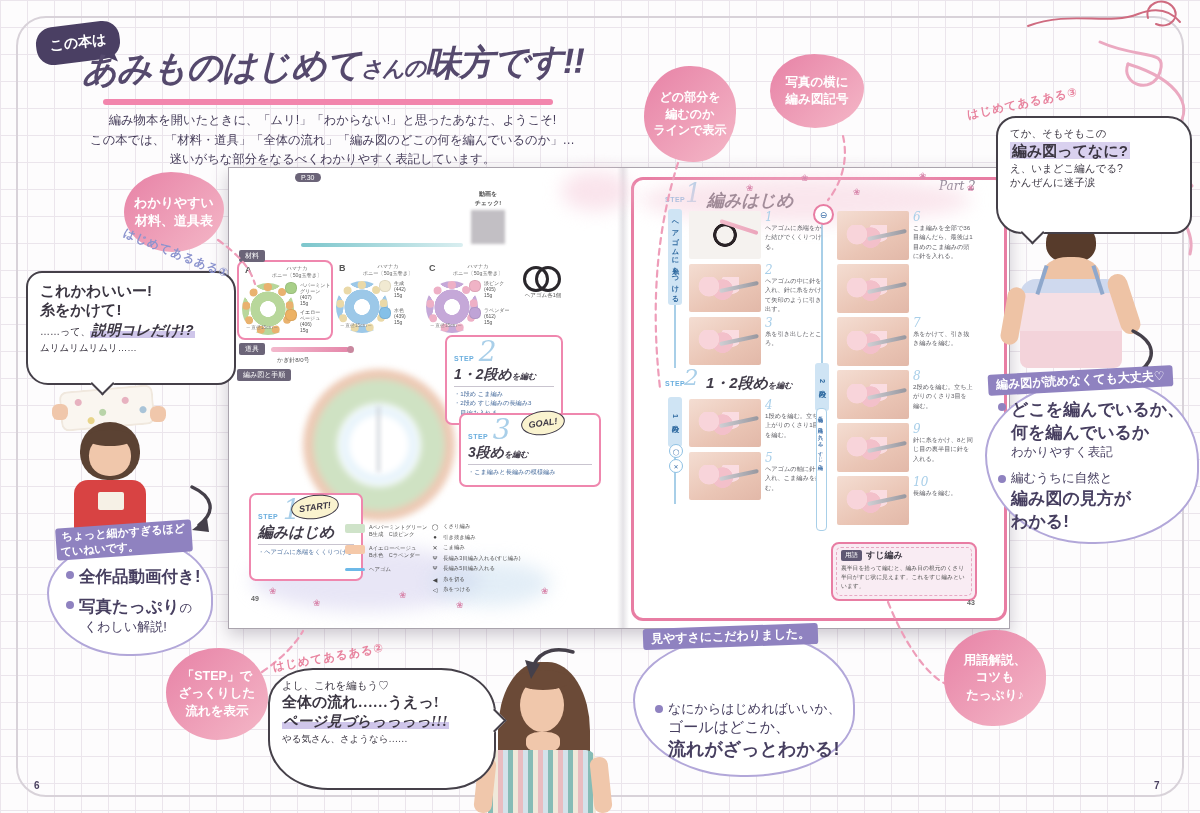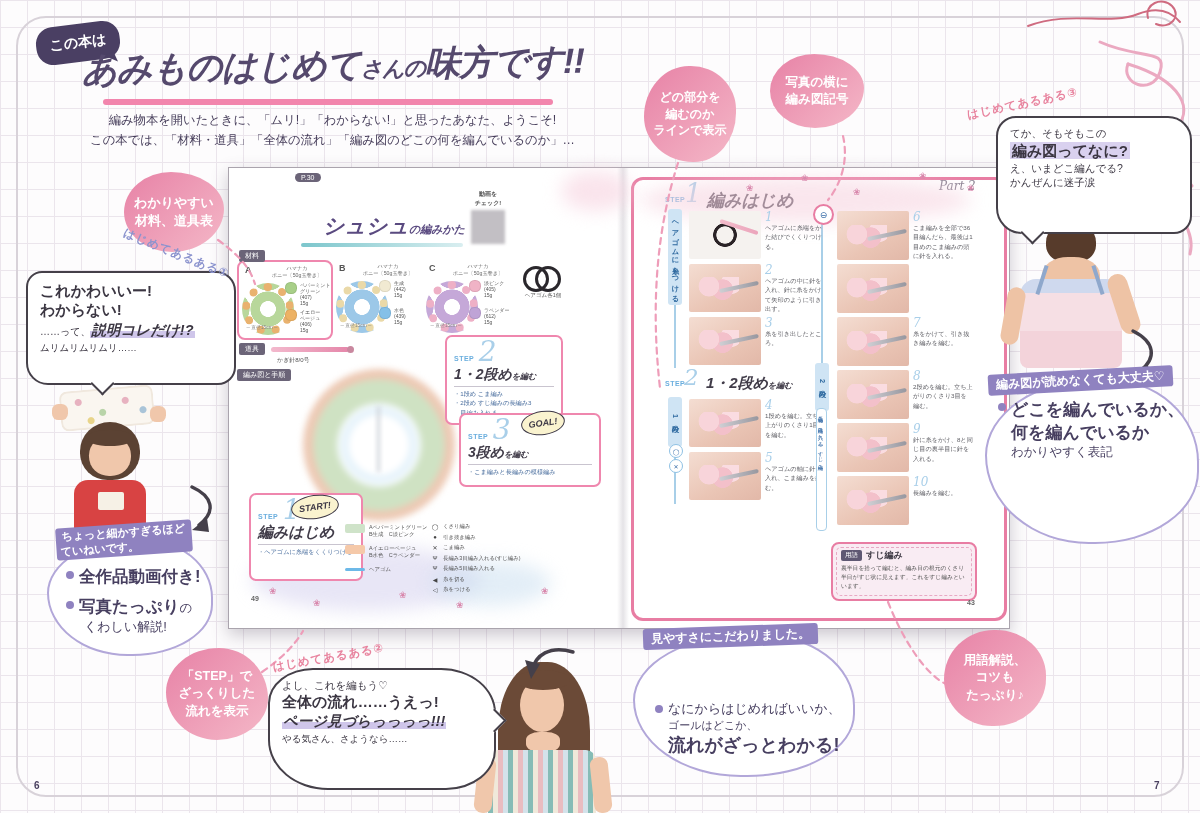--- a/index.html
+++ b/index.html
@@ -147,20 +147,21 @@
   <div class="abs badge" style="left:36px;top:24px;width:84px;height:38px;">
     <span>この本は</span>
   </div>
   <div class="abs title" style="left:82px;top:42px;">
     <span class="t-big">あみものはじめて</span><span class="t-mid">さんの</span><span class="t-big">味方です!!</span>
   </div>
   <div class="abs underbar" style="left:103px;top:99px;width:450px;"></div>
   <div class="abs intro" style="left:75px;top:111px;width:515px;">
     <div>編み物本を開いたときに、「ムリ!」「わからない!」と思ったあなた、ようこそ!</div>
     <div>この本では、「材料・道具」「全体の流れ」「編み図のどこの何を編んでいるのか」…</div>
+    <div>迷いがちな部分をなるべくわかりやすく表記しています。</div>
   </div>
 
   <div class="abs pinkbub" style="left:124px;top:172px;width:100px;height:80px;font-size:13px;">
     <div>わかりやすい</div>
     <div>材料、道具表</div>
   </div>
   <div class="abs pinkbub" style="left:644px;top:66px;width:92px;height:96px;font-size:12px;border-radius:50% 50% 46% 54%/54% 46% 52% 48%;">
     <div>どの部分を</div>
     <div>編むのか</div>
     <div>ラインで表示</div>
@@ -176,37 +177,37 @@
   </div>
   <div class="abs pinkbub" style="left:944px;top:630px;width:102px;height:96px;font-size:12.5px;border-radius:50% 50% 52% 48%/52% 48% 50% 50%;">
     <div>用語解説、</div>
     <div>コツも</div>
     <div>たっぷり♪</div>
   </div>
 
   <div class="abs handlabel" style="left:120px;top:246px;color:#8b93ce;transform:rotate(22deg);">はじめてあるある①</div>
   <div class="abs speech" style="left:26px;top:271px;width:182px;height:92px;border-radius:16px 20px 18px 22px;">
     <div style="font-size:15px;font-weight:bold;">これかわいいー!</div>
-    <div style="font-size:15px;font-weight:bold;">わからない!</div>
+    <div style="font-size:15px;font-weight:bold;">糸をかけて!</div>
     <div style="margin-top:1px;"><span style="font-size:10px;">……って、</span><span class="hl" style="font-size:14.5px;font-weight:bold;font-style:italic;">説明コレだけ!?</span></div>
     <div style="font-size:9.5px;margin-top:2px;">ムリムリムリムリ……</div>
     <div class="tail tail-down" style="left:66px;"></div>
   </div>
 
   <div class="abs handlabel" style="left:966px;top:96px;color:#e8849f;transform:rotate(-12deg);">はじめてあるある③</div>
   <div class="abs speech" style="left:984px;top:116px;width:168px;height:96px;border-radius:20px 24px 18px 26px;margin-left:12px;">
     <div style="font-size:10.5px;">てか、そもそもこの</div>
     <div style="margin:1px 0;"><span class="hlfull" style="font-size:15px;font-weight:bold;">編み図ってなに?</span></div>
     <div style="font-size:10.5px;">え、いまどこ編んでる?</div>
     <div style="font-size:10.5px;">かんぜんに迷子涙</div>
     <div class="tail tail-down" style="left:26px;"></div>
   </div>
 
   <div class="abs handlabel" style="left:272px;top:650px;color:#e8849f;transform:rotate(-10deg);">はじめてあるある②</div>
-  <div class="abs speech" style="left:268px;top:668px;width:200px;height:100px;border-radius:45px 55px 50px 60px/35px 45px 40px 50px;">
+  <div class="abs speech" style="left:268px;top:668px;width:200px;height:100px;border-radius:45px 55px 50px 60px/35px 45px 40px 50px;font-family:Liberation Serif, serif;">
     <div style="font-size:10.5px;">よし、これを編もう♡</div>
     <div style="font-size:15px;font-weight:bold;">全体の流れ……うえっ!</div>
     <div><span class="hl" style="font-size:14.5px;font-weight:bold;font-style:italic;">ページ見づらっっっっ!!!</span></div>
     <div style="font-size:9.5px;margin-top:2px;">やる気さん、さようなら……</div>
     <div class="tail tail-right" style="top:42px;"></div>
   </div>
 
   <div class="abs pbub" style="left:47px;top:538px;width:162px;height:114px;"></div>
   <div class="abs pchip" style="left:56px;top:524px;font-size:11px;transform:rotate(-4deg);padding:1px 6px;">
     <div>ちょっと細かすぎるほど</div>
@@ -226,43 +227,48 @@
   <div class="abs pbub" style="left:985px;top:378px;width:210px;height:162px;"></div>
   <div class="abs pchip" style="left:988px;top:370px;font-size:12px;transform:rotate(-3deg);">編み図が読めなくても大丈夫♡</div>
   <div class="prow" style="left:998px;top:398px;">
     <span class="pdot"></span>
     <span>
       <span class="pb-big" style="display:block;">どこを編んでいるか、</span>
       <span class="pb-big" style="display:block;">何を編んでいるか</span>
       <span class="pb-sm" style="display:block;">わかりやすく表記</span>
     </span>
   </div>
+  <div class="prow" style="left:998px;top:470px;">
+    <span class="pdot"></span>
+    <span>
+      <span class="pb-sm" style="display:block;">編むうちに自然と</span>
+      <span class="pb-big" style="display:block;">編み図の見方が</span>
+      <span class="pb-big" style="display:block;">わかる!</span>
+    </span>
+  </div>
 
   <div class="abs pbub" style="left:633px;top:633px;width:218px;height:140px;"></div>
   <div class="abs pchip" style="left:643px;top:626px;font-size:12px;transform:rotate(-2deg);">見やすさにこだわりました。</div>
   <div class="prow" style="left:655px;top:700px;">
     <span class="pdot"></span>
     <span>
       <span class="pb-sm" style="display:block;font-size:13px;">なにからはじめればいいか、</span>
-      <span class="pb-sm" style="display:block;font-size:11px;">ゴールはどこか、</span>
+      <span class="pb-sm" style="display:block;font-size:15px;">ゴールはどこか、</span>
       <span class="pb-big" style="display:block;font-size:18px;">流れがざっとわかる!</span>
     </span>
   </div>
 
   <div class="abs spread">
     <div class="abs gutter"></div>
     <div class="blob" style="left:332px;top:3px;width:70px;height:40px;background:rgba(246,210,223,.6);"></div>
     <div class="blob" style="left:22px;top:378px;width:230px;height:65px;background:rgba(205,200,235,.45);"></div>
     <div class="blob" style="left:202px;top:393px;width:120px;height:45px;background:rgba(200,222,240,.5);"></div>
     <div class="blob" style="left:412px;top:9px;width:330px;height:46px;background:rgba(246,210,223,.55);"></div>
 
     <div class="abs chip" style="left:66px;top:5px;border-radius:5px;">P.30</div>
-    <div class="abs" style="left:94px;top:44px;z-index:3;">
-      <span class="lp-title" style="font-size:21px;">シュシュ</span><span class="lp-title" style="font-size:11px;">の編みかた</span>
-    </div>
     <div class="abs tealbar" style="left:72px;top:75px;width:162px;"></div>
     <div class="abs" style="left:222px;top:22px;width:74px;text-align:center;z-index:3;">
       <div style="font-size:6px;font-weight:bold;color:#555;">動画を</div>
       <div style="font-size:6px;font-weight:bold;color:#555;">チェック!</div>
       <div style="margin:2px auto 0;width:34px;height:34px;background:#c2bfc4;filter:blur(1.5px);"></div>
     </div>
     <div class="abs chip" style="left:10px;top:82px;">材料</div>
 
     <div class="abs matbox" style="left:8px;top:92px;width:92px;height:76px;">
       <div class="abs mat-id" style="left:6px;top:3px;">A</div>

